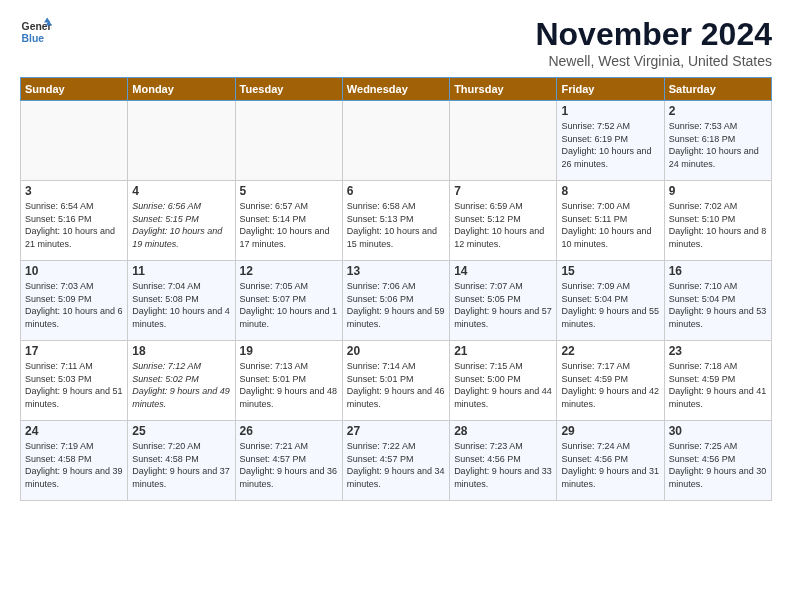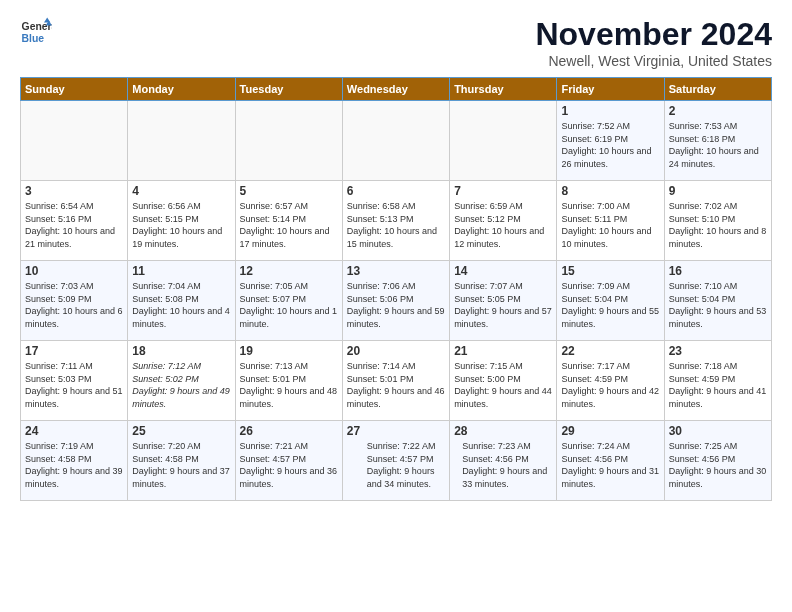--- a/index.html
+++ b/index.html
@@ -141,21 +141,21 @@
         </tr>
         <tr>
           <td>
             <span class="day-number">3</span>
             <div class="day-info" style="white-space: pre-line;">Sunrise: 6:54 AM
 Sunset: 5:16 PM
 Daylight: 10 hours and 21 minutes.</div>
           </td>
           <td>
             <span class="day-number">4</span>
-            <div class="day-info" style="white-space: pre-line;">Sunrise: 6:56 AM
+            <div class="day-info" style="white-space: pre-line; font-style: italic;">Sunrise: 6:56 AM
 Sunset: 5:15 PM
 Daylight: 10 hours and 19 minutes.</div>
           </td>
           <td>
             <span class="day-number">5</span>
             <div class="day-info" style="white-space: pre-line;">Sunrise: 6:57 AM
 Sunset: 5:14 PM
 Daylight: 10 hours and 17 minutes.</div>
           </td>
           <td>
@@ -285,27 +285,27 @@
 Daylight: 9 hours and 37 minutes.</div>
           </td>
           <td>
             <span class="day-number">26</span>
             <div class="day-info" style="white-space: pre-line;">Sunrise: 7:21 AM
 Sunset: 4:57 PM
 Daylight: 9 hours and 36 minutes.</div>
           </td>
           <td>
             <span class="day-number">27</span>
-            <div class="day-info" style="white-space: pre-line; margin-left: 20px;">Sunrise: 7:22 AM
+            <div class="day-info" style="white-space: pre-line;">Sunrise: 7:22 AM
 Sunset: 4:57 PM
 Daylight: 9 hours and 34 minutes.</div>
           </td>
           <td>
             <span class="day-number">28</span>
-            <div class="day-info" style="white-space: pre-line; margin-left: 8px;">Sunrise: 7:23 AM
+            <div class="day-info" style="white-space: pre-line;">Sunrise: 7:23 AM
 Sunset: 4:56 PM
 Daylight: 9 hours and 33 minutes.</div>
           </td>
           <td>
             <span class="day-number">29</span>
             <div class="day-info" style="white-space: pre-line;">Sunrise: 7:24 AM
 Sunset: 4:56 PM
 Daylight: 9 hours and 31 minutes.</div>
           </td>
           <td>

